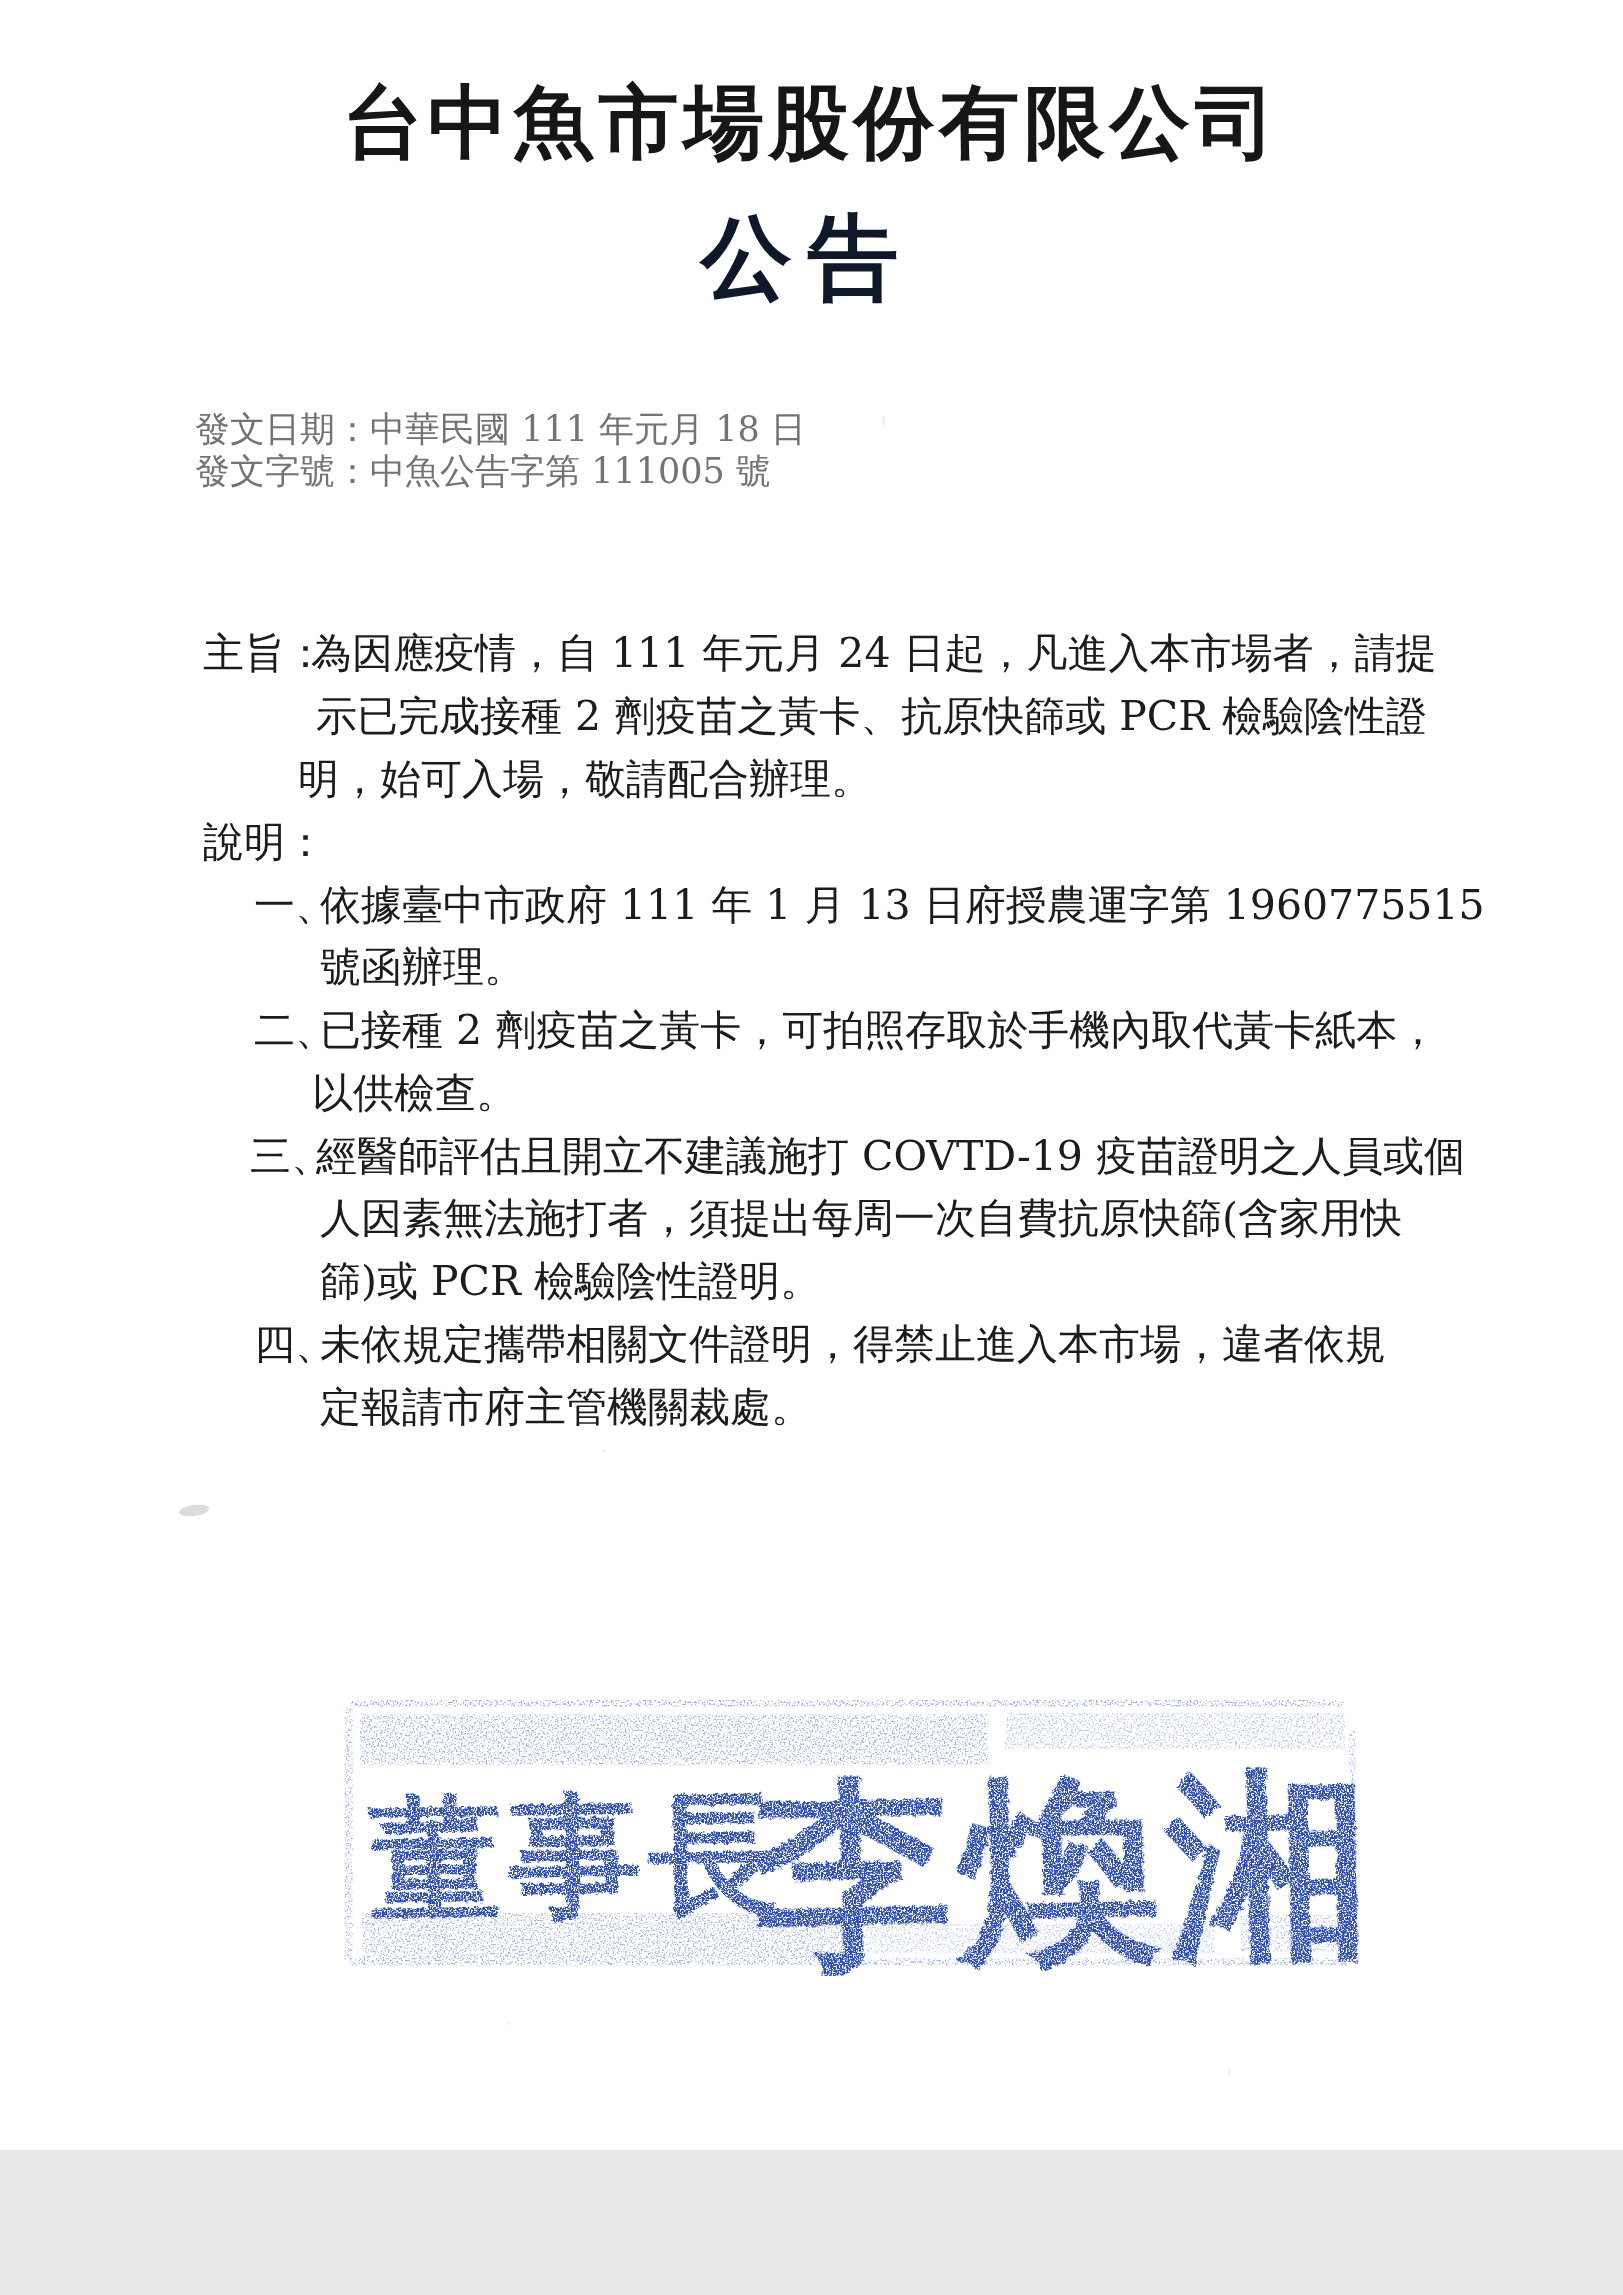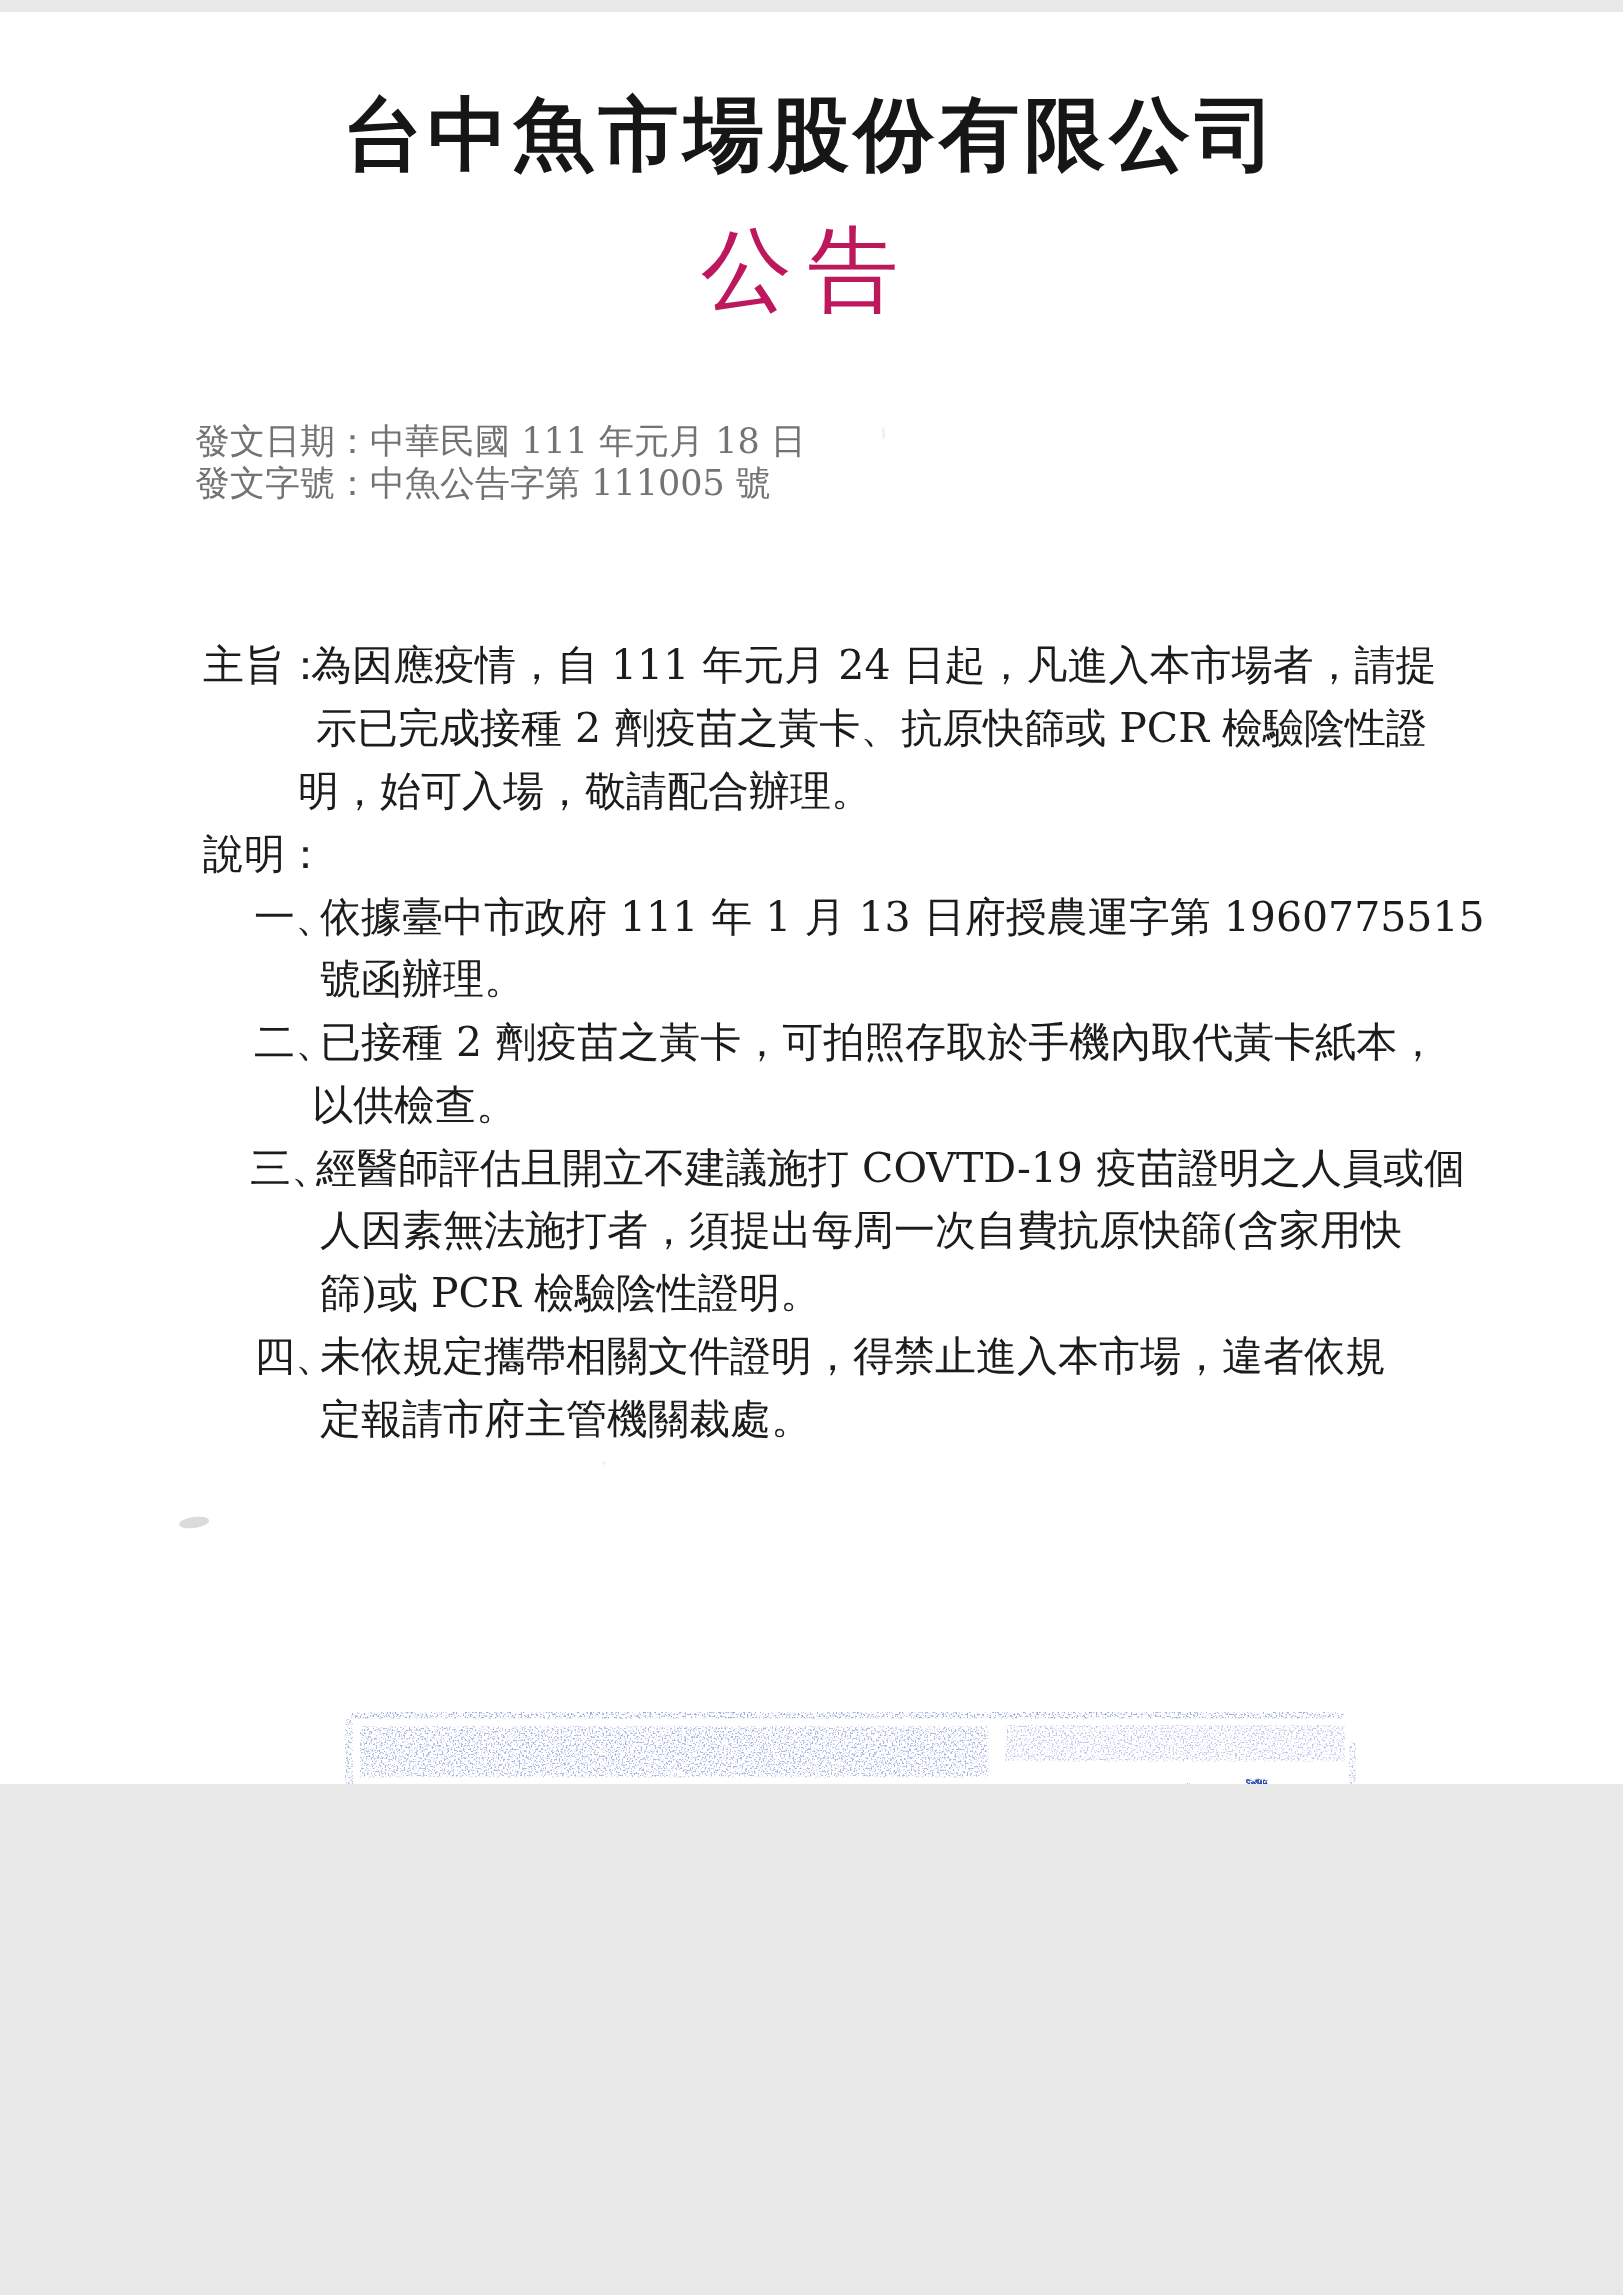--- a/index.html
+++ b/index.html
@@ -1,35 +1,34 @@
 <!DOCTYPE html>
 <html style="font-size:14px"><head>
 <meta charset="utf-8">
 <style>
   html,body{margin:0;padding:0;background:#e8e8e8;}
   .page{
     position:relative;
-    width:1623px;height:1772px;
+    width:1623px;height:2150px;
     background:#ffffff;
     overflow:hidden;
     font-family:"DejaVu Serif","Liberation Serif",serif;
     color:#1c1c1c;
-    margin-top:12px;
   }
   .title-company{
     position:absolute;top:70px;left:0;right:0;
     text-align:center;
     font-size:80px;font-weight:600;letter-spacing:5.2px;
     color:#161616;white-space:nowrap;
   }
   .title-doctype{
     position:absolute;top:197px;left:0;right:8px;
     text-align:center;
-    font-size:91px;font-weight:400;letter-spacing:15.7px;
-    color:#be185d;white-space:nowrap;
+    font-size:91px;font-weight:700;letter-spacing:15.7px;
+    color:#0f172a;white-space:nowrap;
   }
   .meta-line{
     position:absolute;left:195px;
     font-size:35px;line-height:42px;white-space:nowrap;
     color:#737373;
   }
   .bline{
     position:absolute;
     height:63px;line-height:63px;
     font-size:41px;white-space:nowrap;

